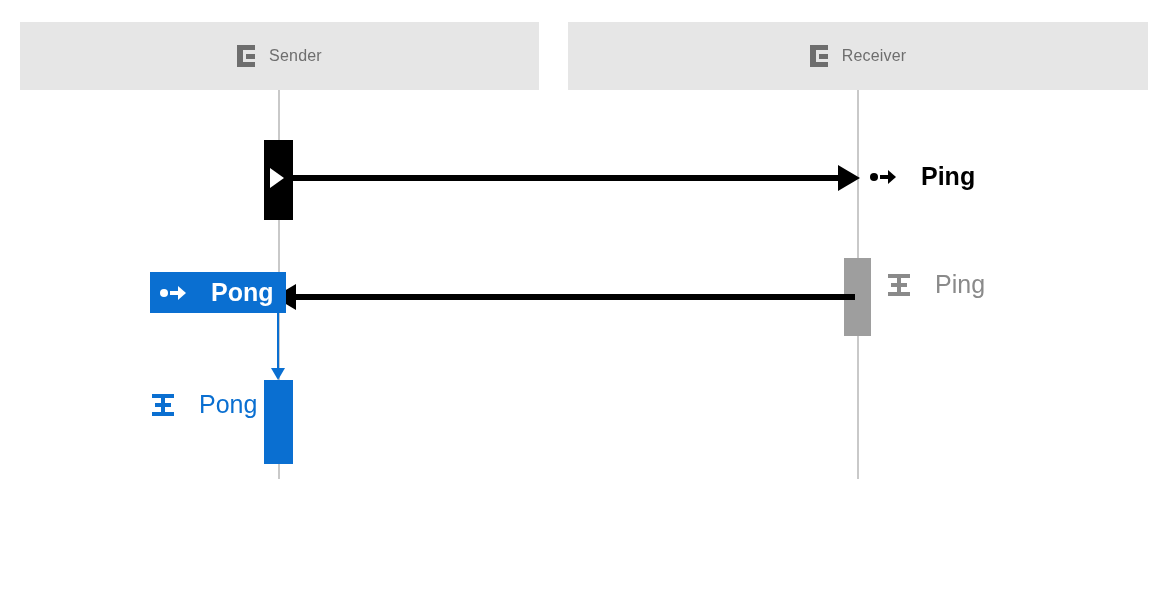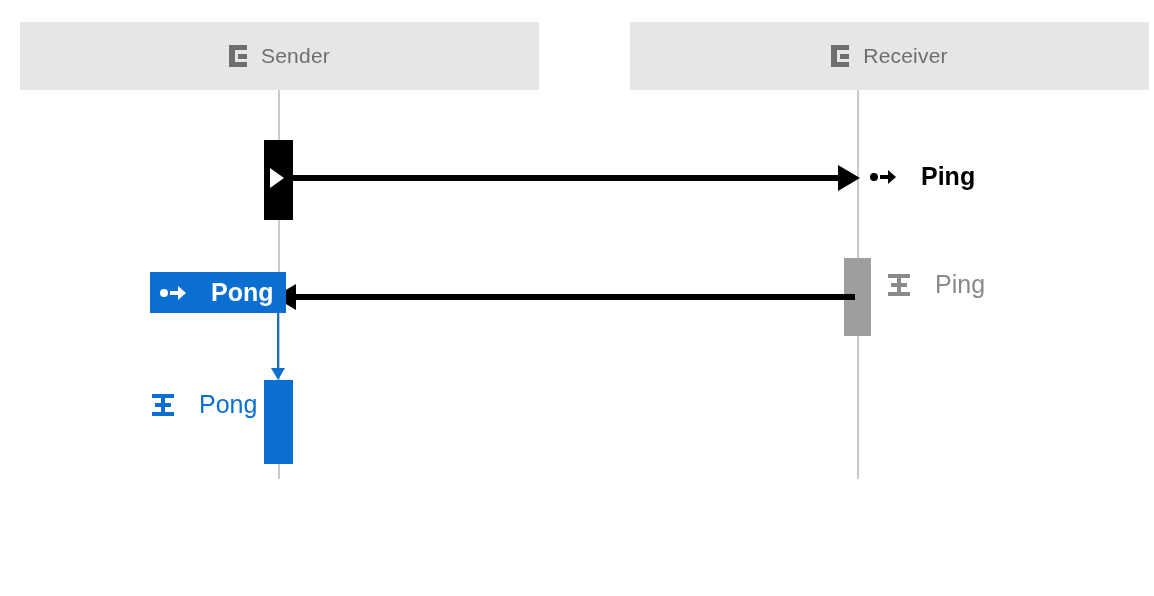--- a/index.html
+++ b/index.html
@@ -25,21 +25,21 @@
   .participant {
     position: absolute;
     background: #e6e6e6;
     display: flex;
     align-items: center;
     justify-content: center;
     gap: 10px;
     box-sizing: border-box;
   }
   .participant .p-label {
-    font-size: 21px;
+    font-size: 16px;
     color: #6e6e6e;
     letter-spacing: 0.2px;
     white-space: nowrap;
   }
   .participant.receiver .p-label { color: #6e6e6e; }
 
   
   .actor-icon {
     width: 22px;
     height: 22px;
@@ -201,21 +201,21 @@
   <div class="participant sender" style="left:20px; top:22px; width:519px; height:68px;">
     <span class="actor-icon">
       <span class="bar"></span>
         <span class="top"></span>
         <span class="mid"></span>
         <span class="bot"></span>
     </span>
     <span class="p-label">Sender</span>
   </div>
 
-  <div class="participant receiver" style="left:630px; top:22px; width:519px; height:68px;">
+  <div class="participant receiver" style="left:568px; top:22px; width:580px; height:68px;">
     <span class="actor-icon">
       <span class="bar"></span>
         <span class="top"></span>
         <span class="mid"></span>
         <span class="bot"></span>
     </span>
     <span class="p-label">Receiver</span>
   </div>
 
   <div class="activation" style="left:264px; top:140px; width:29px; height:80px; background:#000000;"></div>

